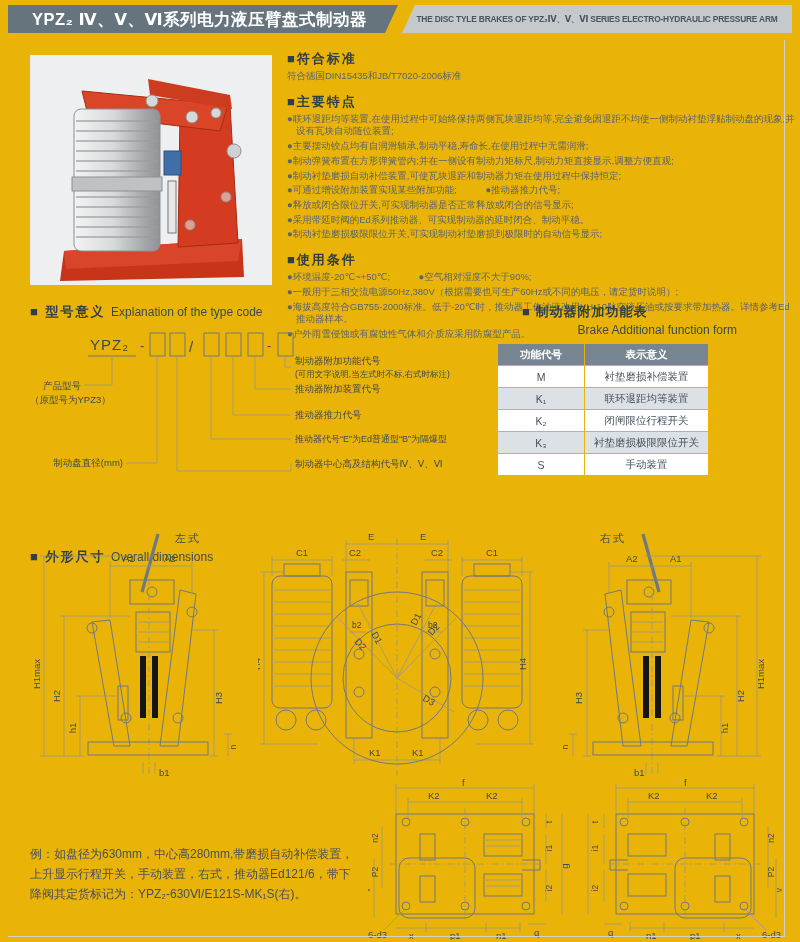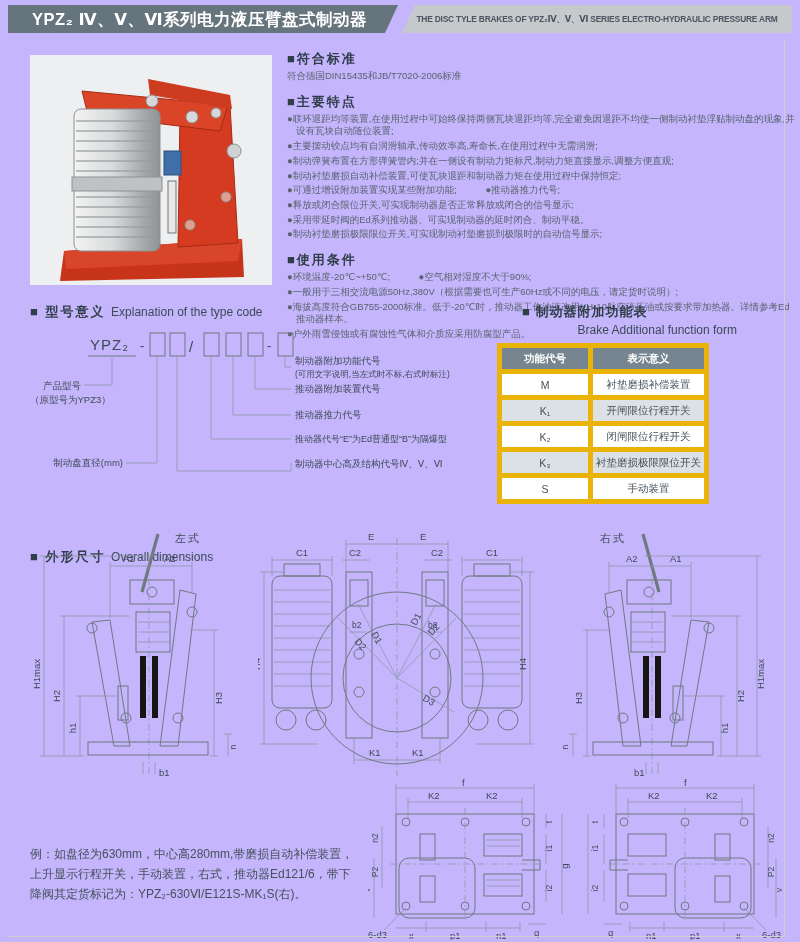--- a/index.html
+++ b/index.html
@@ -1,17 +1,17 @@
 <!DOCTYPE html>
 <html><head>
 <meta charset="utf-8">
 <style>
   html,body{margin:0;padding:0;background:#e8e8e8;}
   .page{
-    position:relative;width:800px;height:942px;background:#c4b5fd;
+    position:relative;width:800px;height:942px;background:#eab308;
     font-family:"Liberation Sans","DejaVu Sans",sans-serif;overflow:hidden;
   }
   .abs{position:absolute;}
   
   .hdr-left{
     left:8px;top:5px;width:390px;height:28px;background:#66747e;
     clip-path:polygon(0 0,100% 0,calc(100% - 13px) 100%,0 100%);
     color:#fff;font-weight:bold;font-size:16.5px;line-height:28px;
     padding-left:24px;box-sizing:border-box;letter-spacing:.5px;white-space:nowrap;
   }
@@ -22,21 +22,21 @@
     text-align:center;box-sizing:border-box;letter-spacing:-.2px;white-space:nowrap;
   }
   .sec-h{font-weight:bold;font-size:13px;color:#2f3e49;letter-spacing:2px;}
   .sec-h .en{font-weight:normal;font-size:12px;color:#3c4a55;letter-spacing:0;}
   .body-txt{font-size:9.5px;color:#5a646e;line-height:1.34;}
   .list-item{font-size:9.5px;color:#5a646e;line-height:1.34;padding-left:9px;text-indent:-9px;}
   .rightcol > div{margin-bottom:2px;}
   .rightcol .gap{height:6px;}
   
   .ftab{border-collapse:collapse;table-layout:fixed;width:212px;}
-  .ftab th,.ftab td{border:5px solid #eab308;font-size:10.5px;text-align:center;height:21px;padding:0;}
+  .ftab th,.ftab td{border:1px solid #eab308;font-size:10.5px;text-align:center;height:21px;padding:0;}
   .ftab th{background:#76858f;color:#fff;font-weight:bold;}
   .ftab td{color:#46515b;background:#fff;}
   .ftab tr.alt td{background:#dbe1e5;}
   .vline{background:#d0d0d0;}
   
   svg{display:block;}
   .ln{stroke:#6f7980;stroke-width:1;fill:none;}
   .thin{stroke:#8a949c;stroke-width:.7;fill:none;}
   .dash{stroke:#8a949c;stroke-width:.7;fill:none;stroke-dasharray:7 3 1.5 3;}
   .lbl{fill:#3f4a54;font-size:9.5px;}
@@ -97,21 +97,21 @@
       <circle cx="160" cy="170" r="5" fill="#e0a08f" stroke="#8d9194"></circle>
     </svg>
   </div>
 
   <div class="abs rightcol" style="left:287px;top:50px;width:508px;">
     <div class="sec-h">■符合标准</div>
     <div class="body-txt">符合德国DIN15435和JB/T7020-2006标准</div>
     <div class="gap"></div>
     <div class="sec-h">■主要特点</div>
     <div class="list-item">●联环退距均等装置,在使用过程中可始终保持两侧瓦块退距均等,完全避免因退距不均使一侧制动衬垫浮贴制动盘的现象,并设有瓦块自动随位装置;</div>
-    <div class="list-item">●主要摆动铰点均有自润滑轴承,传动效率高,寿命长,在使用过程中无需润滑;</div>
+    <div class="list-item">●主要摆动铰点均有自润滑轴承,制动平稳,寿命长,在使用过程中无需润滑;</div>
     <div class="list-item">●制动弹簧布置在方形弹簧管内;并在一侧设有制动力矩标尺,制动力矩直接显示,调整方便直观;</div>
     <div class="list-item">●制动衬垫磨损自动补偿装置,可使瓦块退距和制动器力矩在使用过程中保持恒定;</div>
     <div class="list-item">●可通过增设附加装置实现某些附加功能;　　　●推动器推力代号;</div>
     <div class="list-item">●释放或闭合限位开关,可实现制动器是否正常释放或闭合的信号显示;</div>
     <div class="list-item">●采用带延时阀的Ed系列推动器、可实现制动器的延时闭合、制动平稳。</div>
     <div class="list-item">●制动衬垫磨损极限限位开关,可实现制动衬垫磨损到极限时的自动信号显示;</div>
     <div class="gap"></div>
     <div class="sec-h">■使用条件</div>
     <div class="list-item">●环境温度-20℃~+50℃;　　　●空气相对湿度不大于90%;</div>
     <div class="list-item">●一般用于三相交流电源50Hz,380V（根据需要也可生产60Hz或不同的电压，请定货时说明）;</div>
@@ -167,21 +167,21 @@
           <tr>
         <th style="width:86px;">功能代号</th>
         <th>表示意义</th>
       </tr>
       <tr>
         <td>M</td>
         <td>衬垫磨损补偿装置</td>
       </tr>
       <tr class="alt">
         <td>K₁</td>
-        <td>开闸限位行程开关</td>
+        <td>联环退距均等装置</td>
       </tr>
       <tr>
         <td>K₂</td>
         <td>闭闸限位行程开关</td>
       </tr>
       <tr class="alt">
         <td>K₃</td>
         <td>衬垫磨损极限限位开关</td>
       </tr>
       <tr>

